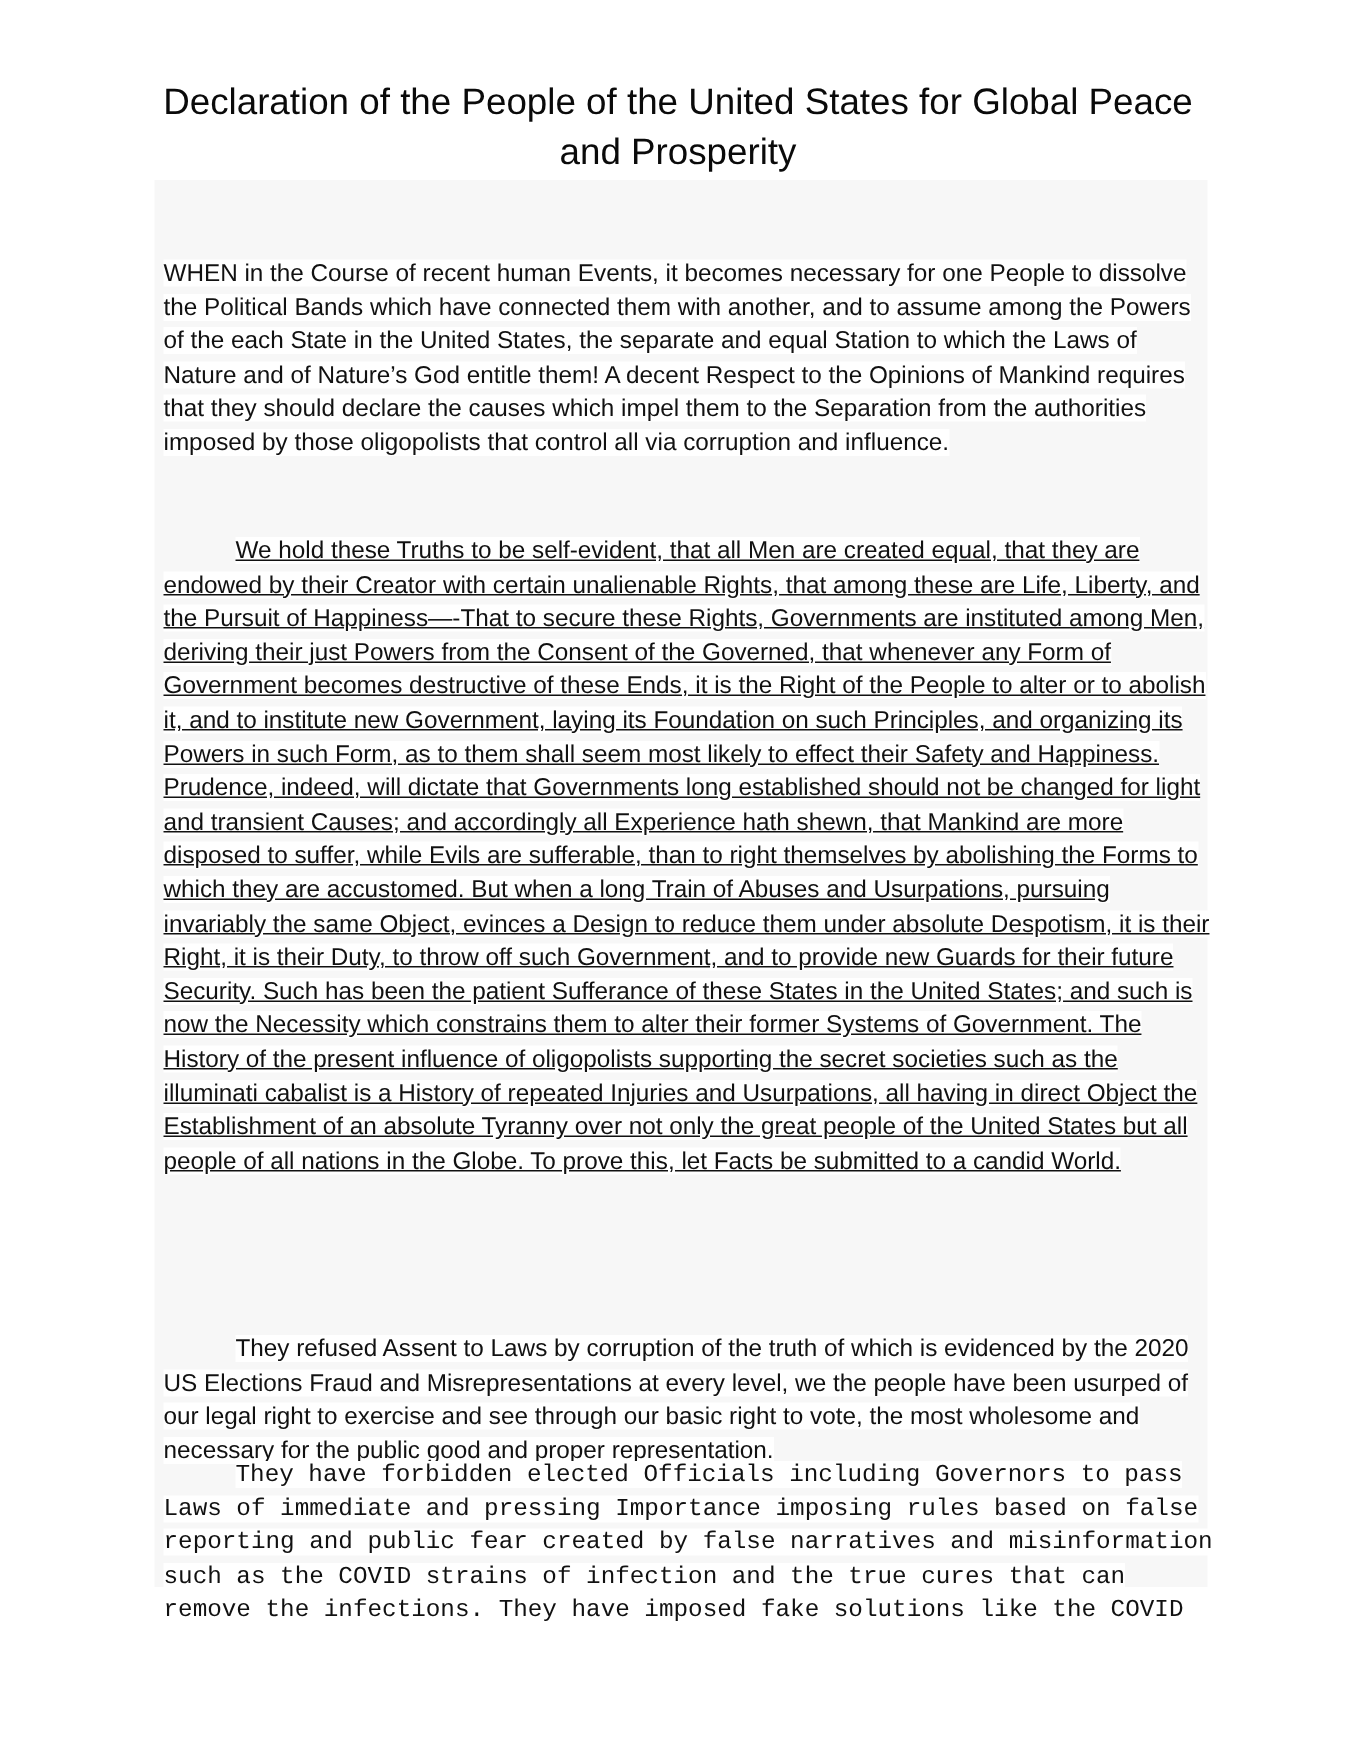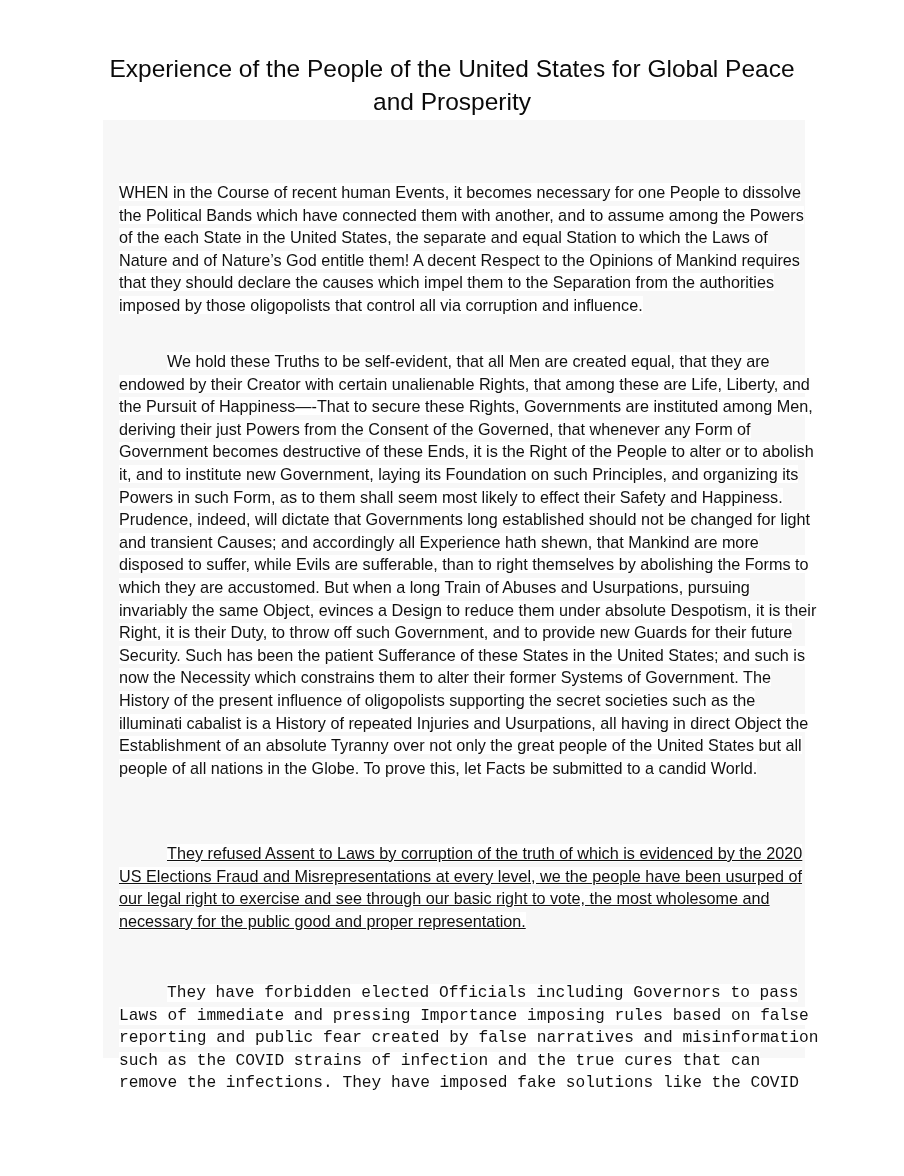--- a/index.html
+++ b/index.html
@@ -34,39 +34,39 @@
       width: 702px;
       height: 938px;
       background: #f7f7f7;
     }
     .para {
       position: absolute;
       left: 2px;
       width: 700px;
       font-size: 16.2px;
       line-height: 22.6px;
-      margin: 14px;
+      margin: 4px;
       color: #111111;
     }
     .para .run {
       background: #ffffff;
     }
     .indent {
       display: inline-block;
       width: 48px;
     }
     #p1 { top: 47px; }
-    #p2 { top: 216px; }
-    #p3 { top: 708px; text-decoration: underline; }
+    #p2 { top: 232px; text-decoration: underline; }
+    #p3 { top: 764px; }
     #p4 { top: 848px; font-family: Liberation Mono, monospace; }
   </style>
 </head>
 <body>
 
-<h1 class="title">Experience of the People of the United States for Global Peace and Prosperity</h1>
+<h1 class="title">Declaration of the People of the United States for Global Peace and Prosperity</h1>
 
 <div class="body-block">
   <p class="para" id="p1"><span class="run">WHEN in the Course of recent human Events, it becomes necessary for one People to dissolve the Political Bands which have connected them with another, and to assume among the Powers of the each State in the United States, the separate and equal Station to which the Laws of Nature and of Nature’s God entitle them!   A decent Respect to the Opinions of Mankind requires that they should declare the causes which impel them to the Separation from the authorities imposed by those oligopolists that control all via corruption and influence.</span></p>
 
   <p class="para" id="p2"><span class="indent"></span><span class="run">We hold these Truths to be self-evident, that all Men are created equal, that they are endowed by their Creator with certain unalienable Rights, that among these are Life, Liberty, and the Pursuit of Happiness—-That to secure these Rights, Governments are instituted among Men, deriving their just Powers from the Consent of the Governed, that whenever any Form of Government becomes destructive of these Ends, it is the Right of the People to alter or to abolish it, and to institute new Government, laying its Foundation on such Principles, and organizing its Powers in such Form, as to them shall seem most likely to effect their Safety and Happiness. Prudence, indeed, will dictate that Governments long established should not be changed for light and transient Causes; and accordingly all Experience hath shewn, that Mankind are more disposed to suffer, while Evils are sufferable, than to right themselves by abolishing the Forms to which they are accustomed. But when a long Train of Abuses and Usurpations, pursuing invariably the same Object, evinces a Design to reduce them under absolute Despotism, it is their Right, it is their Duty, to throw off such Government, and to provide new Guards for their future Security. Such has been the patient Sufferance of these States in the United States; and such is now the Necessity which constrains them to alter their former Systems of Government. The History of the present influence of oligopolists supporting the secret societies such as the illuminati cabalist is a History of repeated Injuries and Usurpations, all having in direct Object the Establishment of an absolute Tyranny over not only the great people of the United States but all people of all nations in the Globe. To prove this, let Facts be submitted to a candid World.</span></p>
 
   <p class="para" id="p3"><span class="indent"></span><span class="run">They refused  Assent to Laws by corruption of the truth of which is evidenced by the 2020 US Elections Fraud and Misrepresentations at every level, we the people have been usurped of our legal right to exercise and see through our basic right to vote,  the most wholesome and necessary for the public good and proper representation.</span></p>
 
   <p class="para" id="p4"><span class="indent"></span><span class="run">They have forbidden elected Officials including Governors to pass Laws of immediate and pressing Importance imposing rules based on false reporting and public fear created by false narratives and misinformation such as the COVID strains of infection and the true cures that can remove the infections.  They have imposed fake solutions like the COVID</span></p>
 </div>

